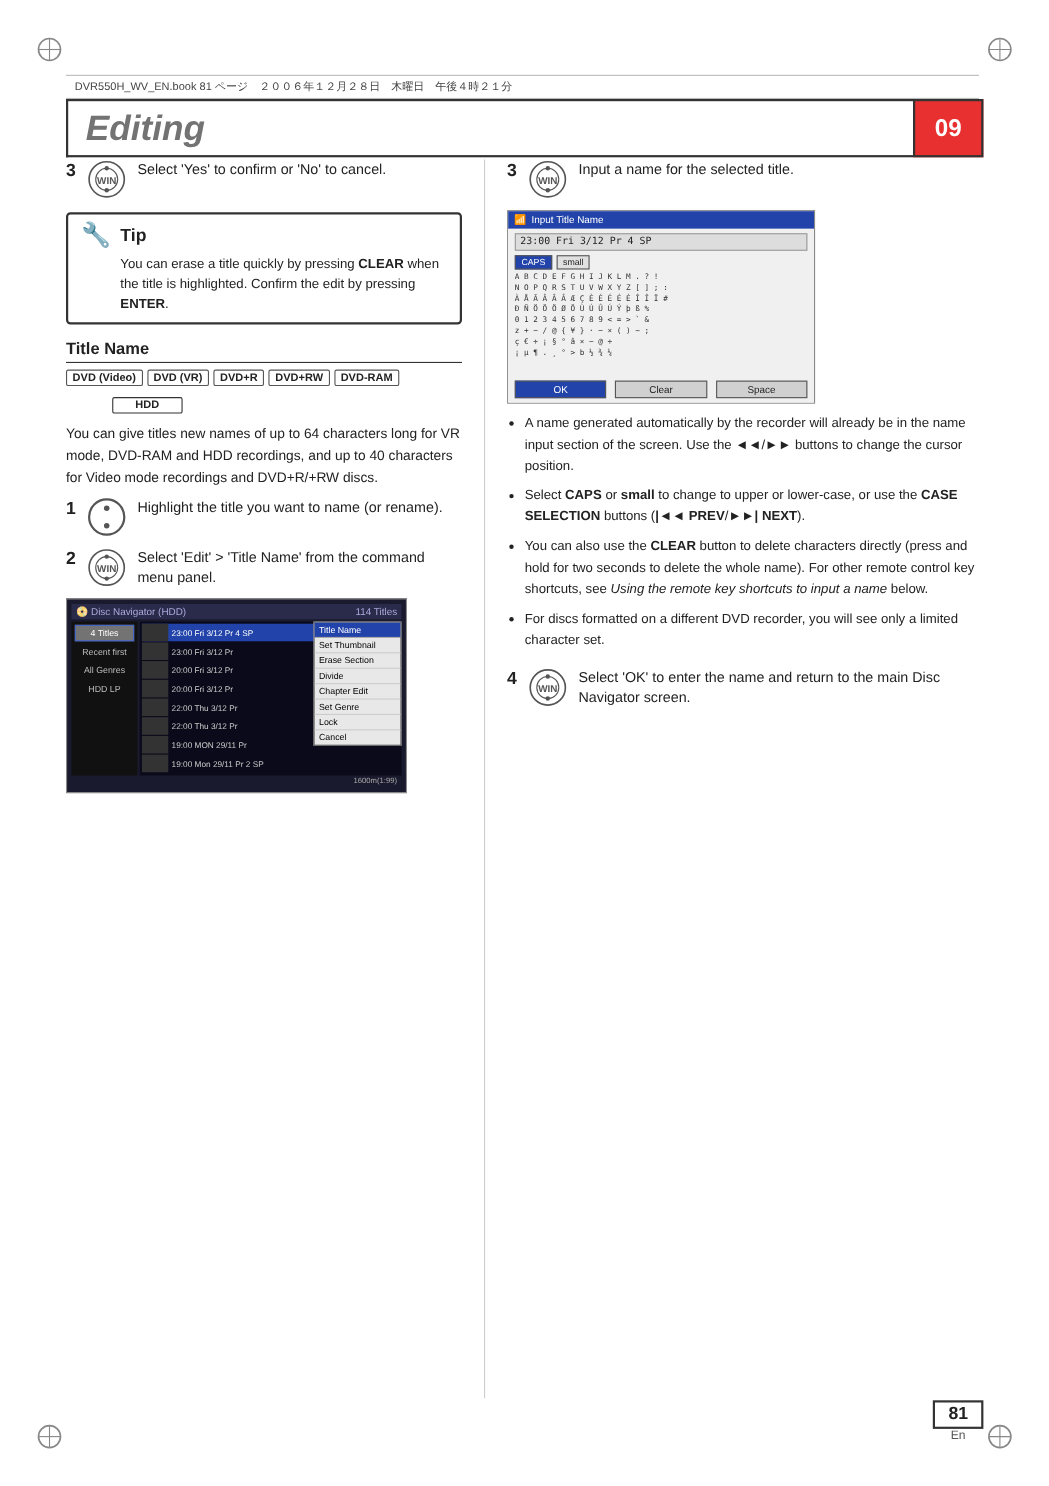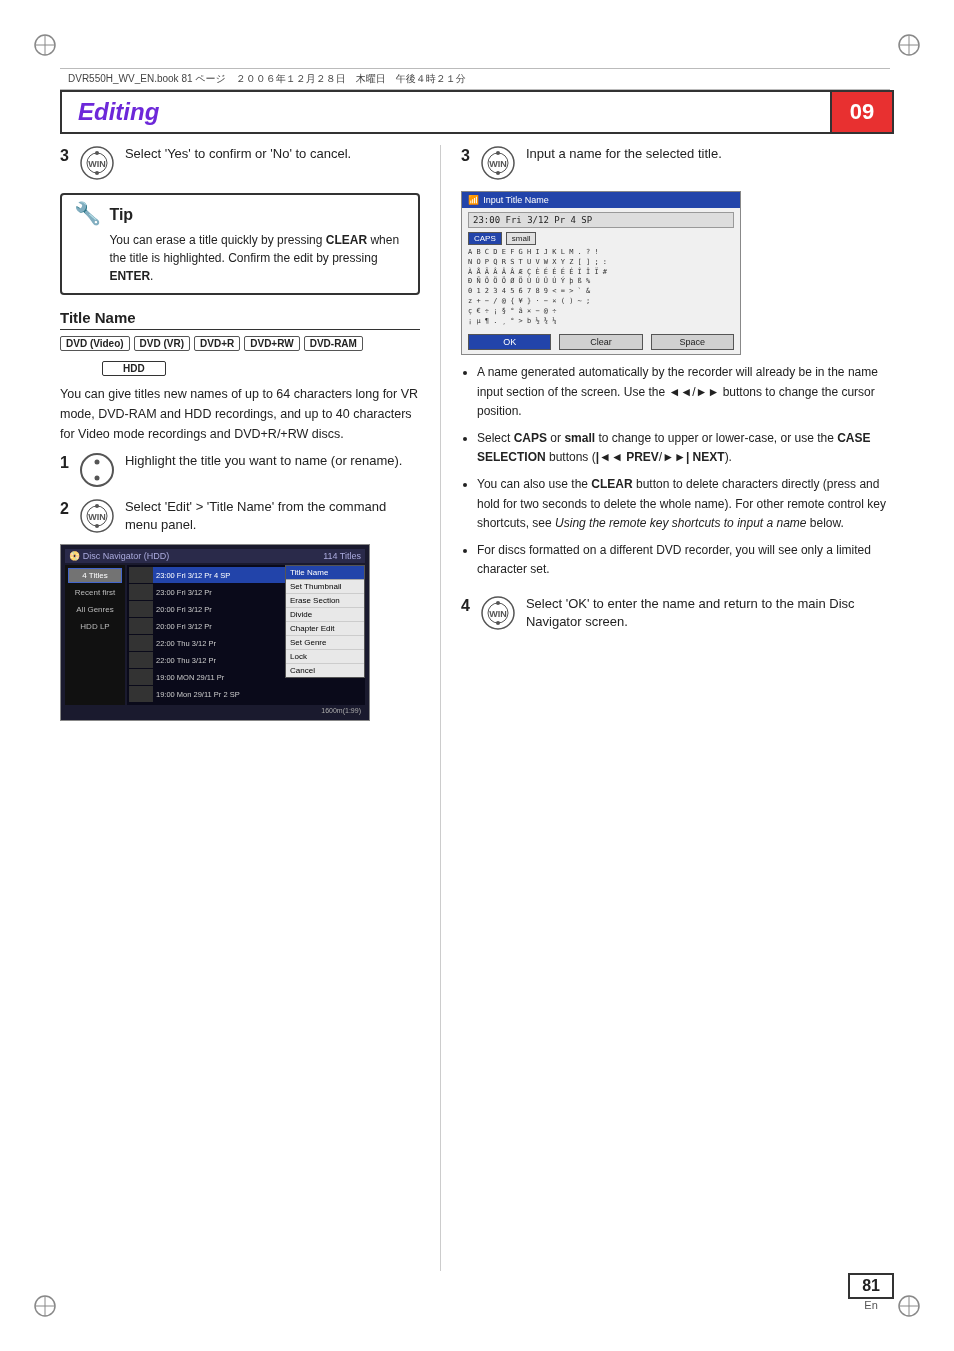--- a/index.html
+++ b/index.html
@@ -53,24 +53,24 @@
     .page-title-box {
       background: #fff;
       border: 2px solid #333;
       border-right: none;
       padding: 6px 24px 6px 16px;
       flex: 1;
       display: flex;
       align-items: center;
     }
     .page-title-box h1 {
-      font-size: 24px;
+      font-size: 32px;
       font-weight: bold;
       font-style: italic;
-      color: #6d28d9;
+      color: #737373;
     }
     .page-number-box {
       background: #e83030;
       color: #fff;
       font-size: 22px;
       font-weight: bold;
       width: 64px;
       display: flex;
       align-items: center;
       justify-content: center;
@@ -295,21 +295,21 @@
     }
     .char-display {
       font-size: 7px;
       font-family: monospace;
       color: #333;
       line-height: 1.4;
     }
     .input-btn-row {
       display: flex;
       gap: 8px;
-      margin-top: 8px;
+      margin-top: 20px;
     }
     .input-btn {
       flex: 1;
       border: 1px solid #555;
       background: #d0d0d0;
       text-align: center;
       padding: 2px;
       font-size: 9px;
       cursor: pointer;
     }

